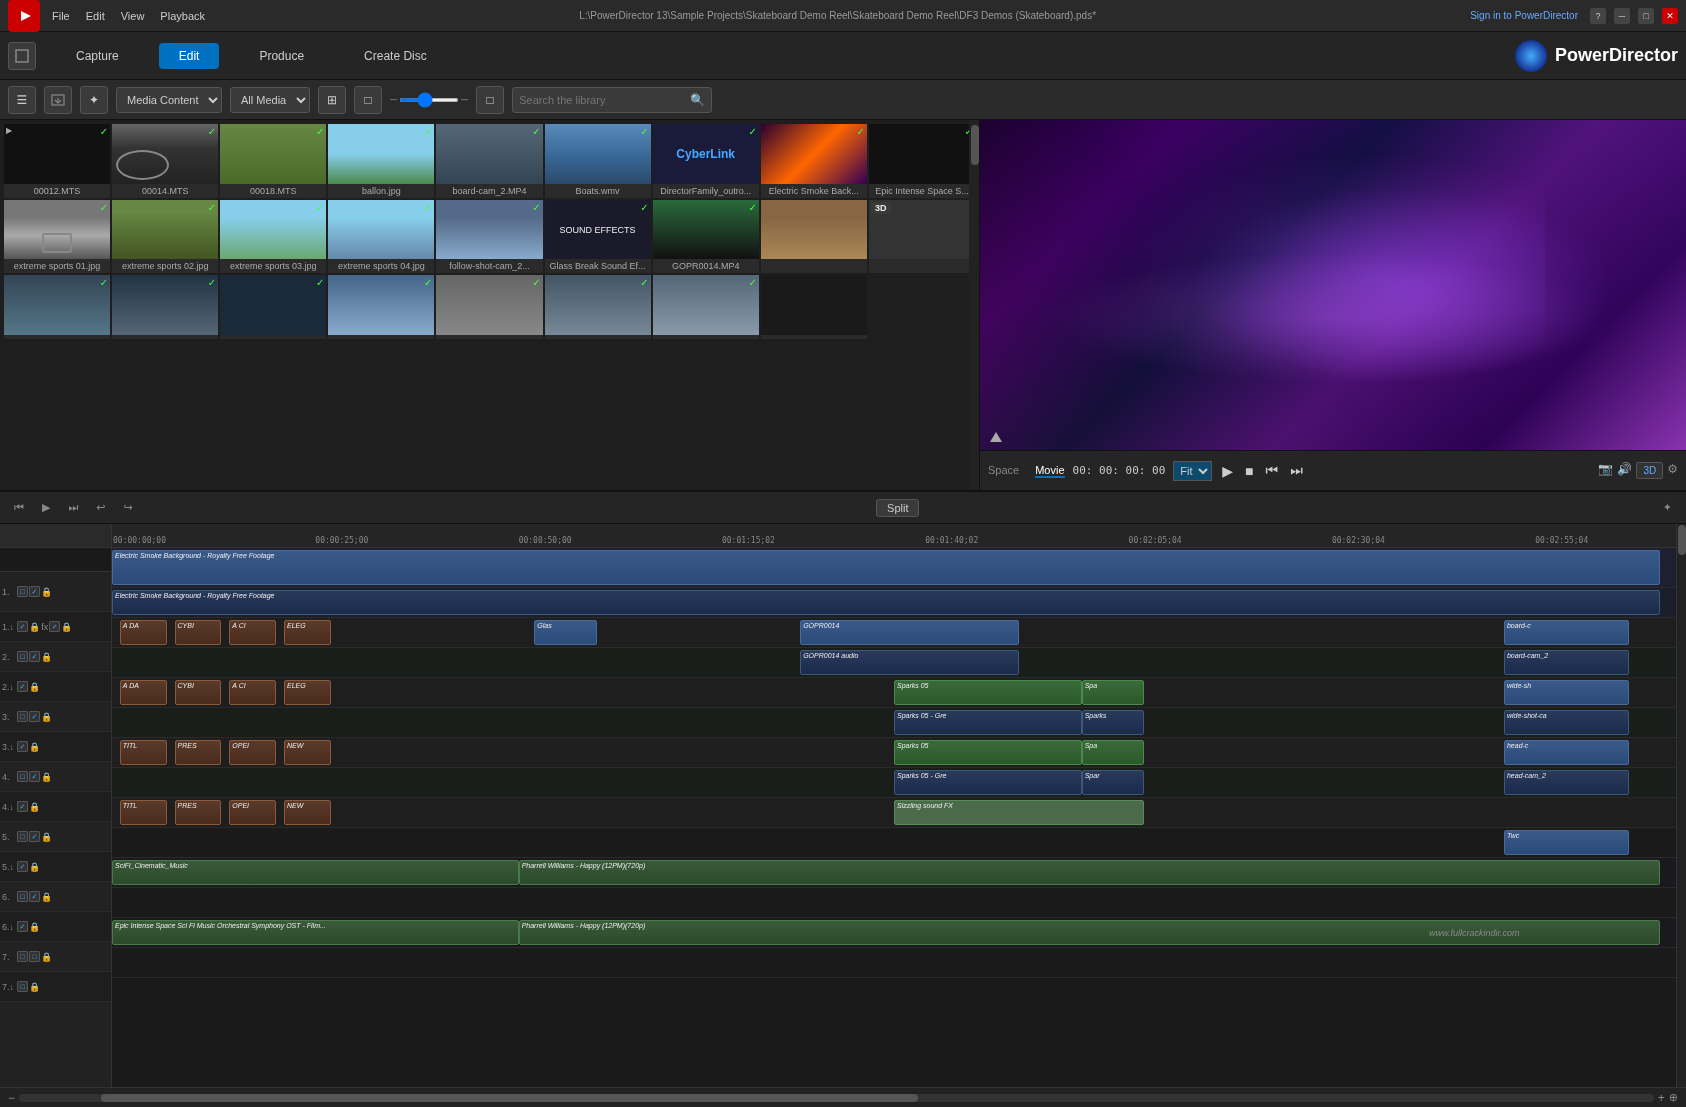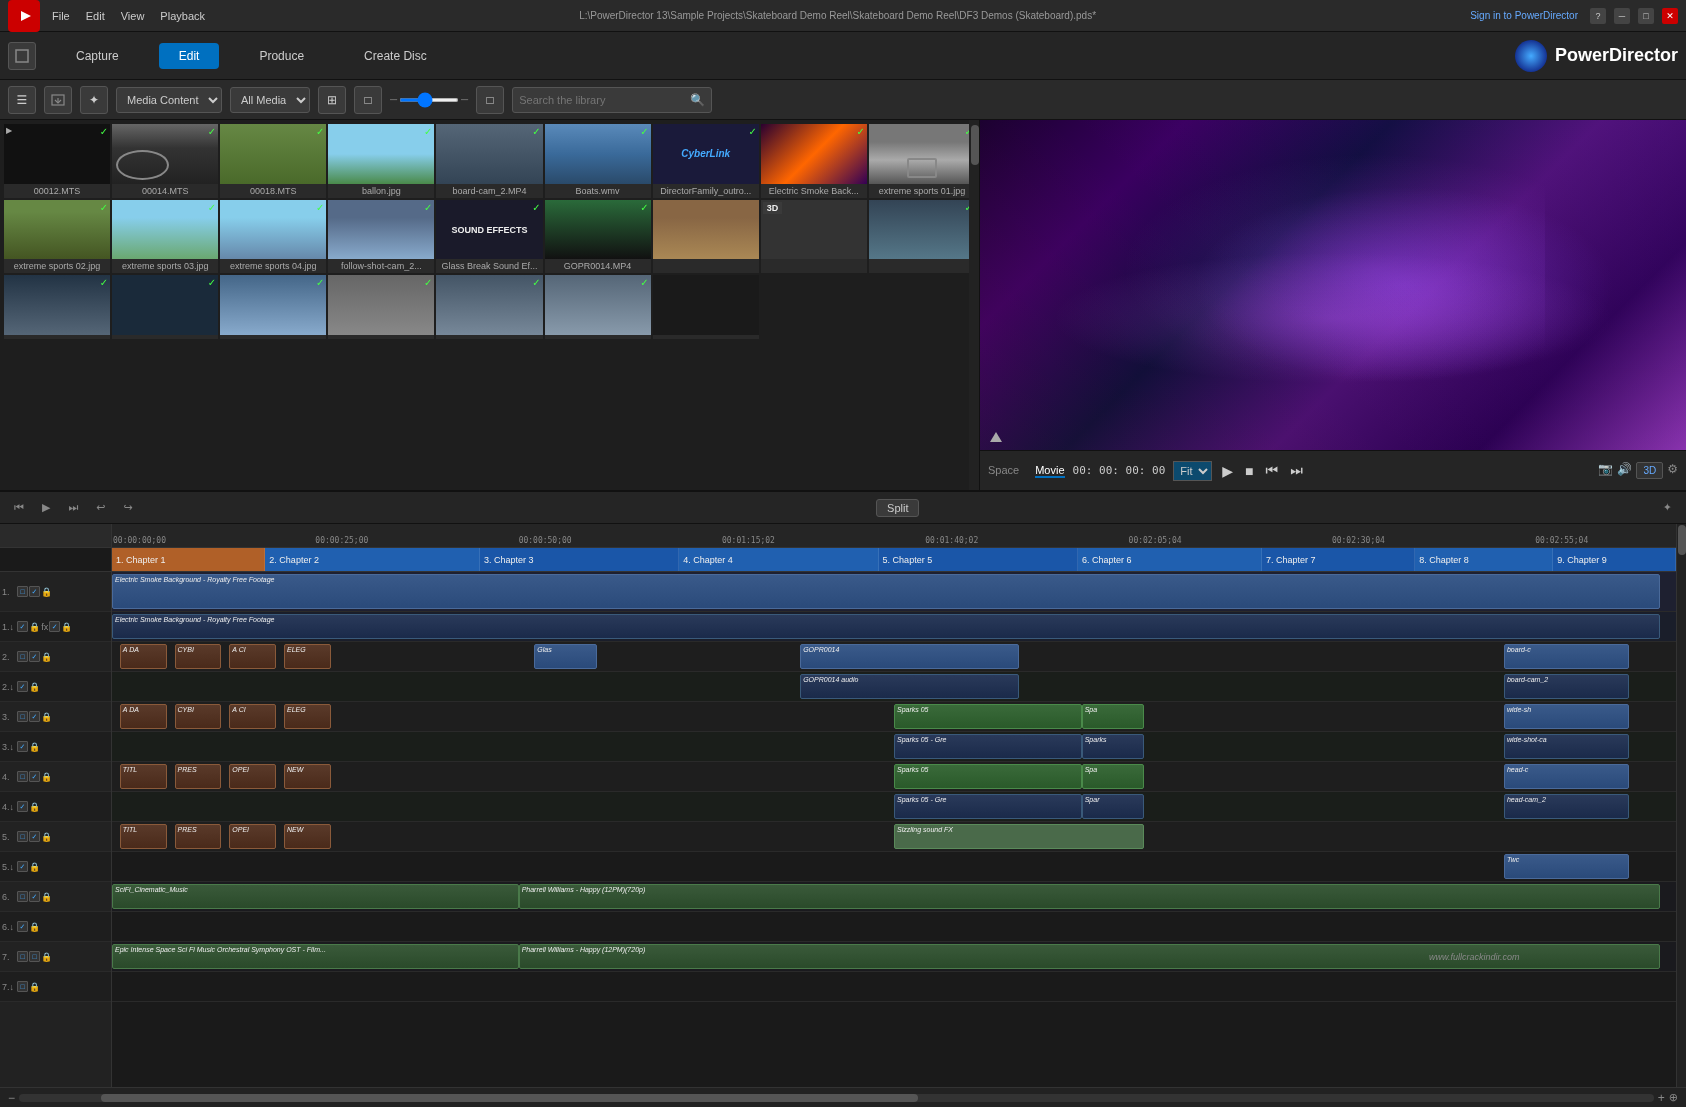--- a/index.html
+++ b/index.html
@@ -194,29 +194,34 @@
             <div class="media-check">✓</div>
             <div class="media-name">board-cam_2.MP4</div>
           </div>
           <div class="media-item">
             <div class="media-thumb" style="background:linear-gradient(180deg,#5a8aba 0%,#3a6a9a 50%,#2a4a6a 100%);"></div>
             <div class="media-check">✓</div>
             <div class="media-name">Boats.wmv</div>
           </div>
           <div class="media-item">
             <div class="media-thumb thumb-cyberlink" style="background:#1a1a3a;display:flex;align-items:center;justify-content:center;">
-              <span style="color:#4af;font-size:10px;font-weight:bold;font-style:italic;">CyberLink</span>
+              <span style="color:#4af;font-size:12px;font-weight:bold;">CyberLink</span>
             </div>
             <div class="media-check">✓</div>
             <div class="media-name">DirectorFamily_outro...</div>
           </div>
           <div class="media-item">
             <div class="media-thumb" style="background:linear-gradient(135deg,#2a0030,#ff6600,#330055);"></div>
             <div class="media-check">✓</div>
             <div class="media-name">Electric Smoke Back...</div>
+          </div>
+          <div class="media-item" style="position:relative;">
+            <div class="media-thumb" style="background:#111;"></div>
+            <div class="media-check">✓</div>
+            <div class="media-name">Epic Intense Space S...</div>
           </div>
 
           <div class="media-item">
             <div class="media-thumb" style="background:linear-gradient(180deg,#777 30%,#aaa 60%,#555 100%);position:relative;">
               <div style="position:absolute;bottom:6px;left:50%;transform:translateX(-50%);width:30px;height:20px;border:2px solid #888;border-radius:2px;"></div>
             </div>
             <div class="media-check">✓</div>
             <div class="media-name">extreme sports 01.jpg</div>
           </div>
           <div class="media-item">
@@ -234,21 +239,21 @@
             <div class="media-check">✓</div>
             <div class="media-name">extreme sports 04.jpg</div>
           </div>
           <div class="media-item">
             <div class="media-thumb" style="background:linear-gradient(180deg,#556a88 30%,#88aacc 100%);"></div>
             <div class="media-check">✓</div>
             <div class="media-name">follow-shot-cam_2...</div>
           </div>
           <div class="media-item">
             <div class="media-thumb thumb-soundfx" style="background:#1a1a2a;display:flex;align-items:center;justify-content:center;flex-direction:column;">
-              <div style="font-size:9px;color:#eee;font-weight:bold;text-align:right;">SOUND EFFECTS</div>
+              <div style="font-size:9px;color:#eee;font-weight:normal;text-align:right;">SOUND EFFECTS</div>
             </div>
             <div class="media-check">✓</div>
             <div class="media-name">Glass Break Sound Ef...</div>
           </div>
           <div class="media-item">
             <div class="media-thumb" style="background:linear-gradient(180deg,#2a6a3a 0%,#111 100%);"></div>
             <div class="media-check">✓</div>
             <div class="media-name">GOPR0014.MP4</div>
           </div>
           <div class="media-item">
@@ -469,31 +474,20 @@
             <div style="position:absolute;left:13%;font-size:8px;color:#888;font-family:monospace;">00:00:25;00</div>
             <div style="position:absolute;left:26%;font-size:8px;color:#888;font-family:monospace;">00:00:50;00</div>
             <div style="position:absolute;left:39%;font-size:8px;color:#888;font-family:monospace;">00:01:15;02</div>
             <div style="position:absolute;left:52%;font-size:8px;color:#888;font-family:monospace;">00:01:40;02</div>
             <div style="position:absolute;left:65%;font-size:8px;color:#888;font-family:monospace;">00:02:05;04</div>
             <div style="position:absolute;left:78%;font-size:8px;color:#888;font-family:monospace;">00:02:30;04</div>
             <div style="position:absolute;left:91%;font-size:8px;color:#888;font-family:monospace;">00:02:55;04</div>
           </div>
         </div>
 
-        <div style="height:24px;background:#1a1a1a;border-bottom:1px solid #333;display:flex;overflow:hidden;">
-          <div class="chapter-seg" style="width:10%;background:#b06028;">1. Chapter 1</div>
-          <div class="chapter-seg" style="width:14%;background:#2060b0;">2. Chapter 2</div>
-          <div class="chapter-seg" style="width:13%;background:#1a56a8;">3. Chapter 3</div>
-          <div class="chapter-seg" style="width:13%;background:#2060b0;">4. Chapter 4</div>
-          <div class="chapter-seg" style="width:13%;background:#1a56a8;">5. Chapter 5</div>
-          <div class="chapter-seg" style="width:12%;background:#2060b0;">6. Chapter 6</div>
-          <div class="chapter-seg" style="width:10%;background:#1a56a8;">7. Chapter 7</div>
-          <div class="chapter-seg" style="width:9%;background:#2060b0;">8. Chapter 8</div>
-          <div class="chapter-seg" style="width:8%;background:#1a56a8;">9. Chapter 9</div>
-        </div>
 
         <div class="tl-track tall" style="height:40px;position:relative;background:#1e2030;border-bottom:1px solid #2a2a2a;">
           <div class="tl-clip clip-video" style="left:0;width:99%;top:2px;bottom:2px;">
             <span>Electric Smoke Background - Royalty Free Footage</span>
           </div>
         </div>
 
         <div class="tl-track" style="height:30px;position:relative;background:#1a1e2a;border-bottom:1px solid #2a2a2a;">
           <div class="tl-clip clip-audio" style="left:0;width:99%;top:2px;bottom:2px;">
             <span>Electric Smoke Background - Royalty Free Footage</span>

